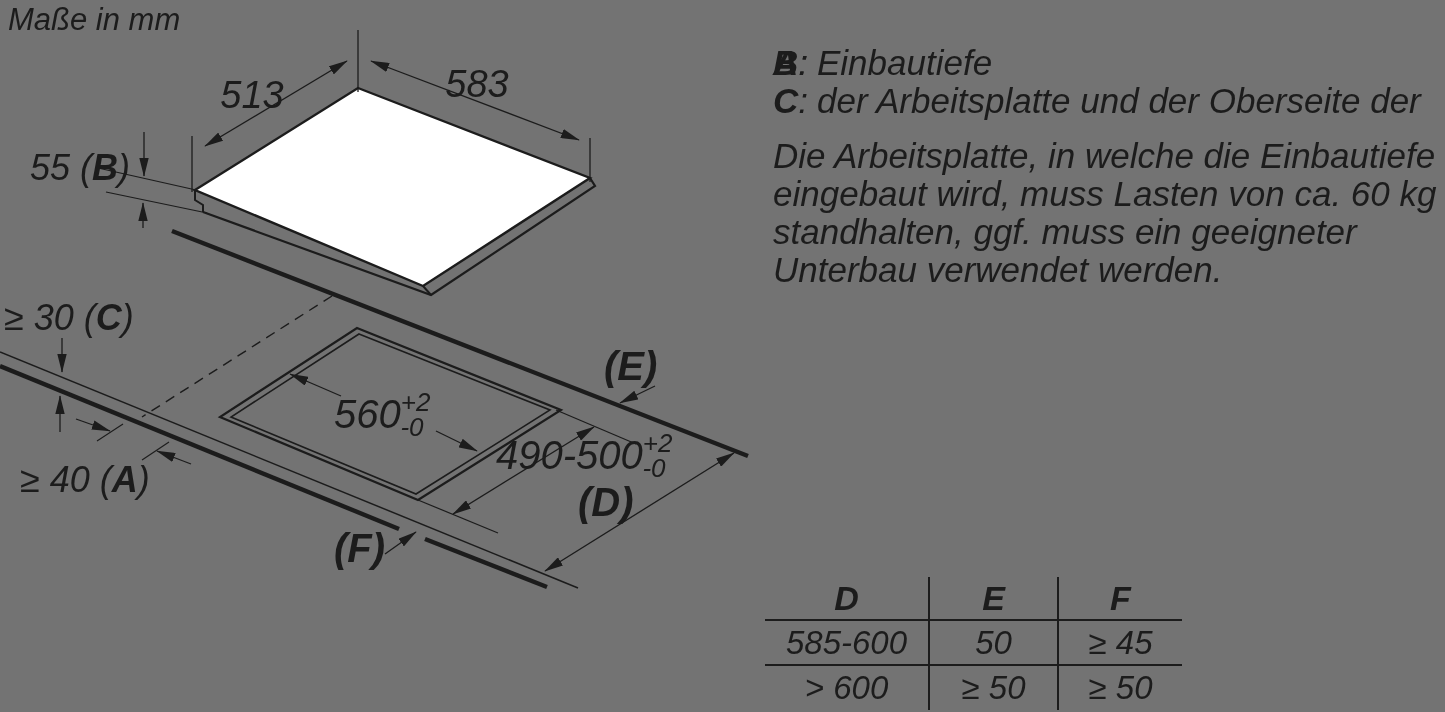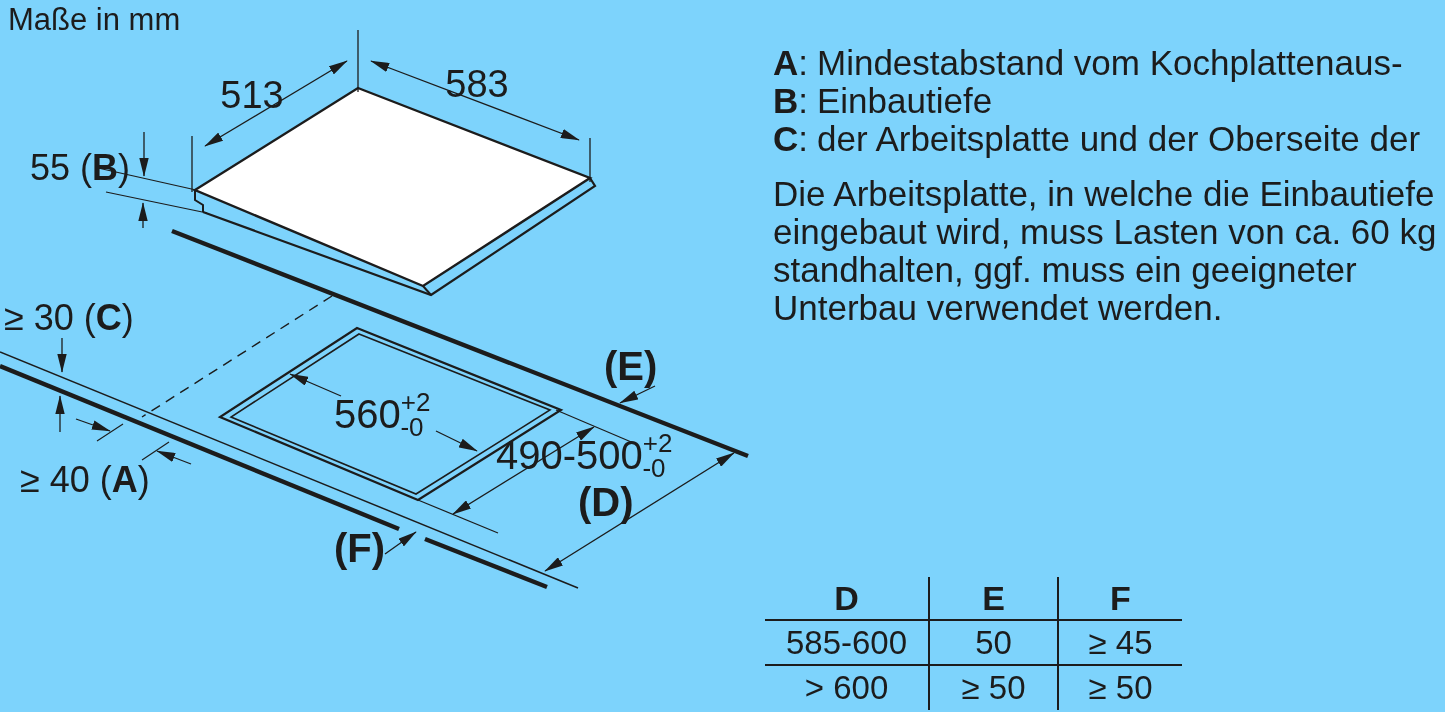--- a/index.html
+++ b/index.html
@@ -1,17 +1,17 @@
 <!DOCTYPE html>
 <html><head>
 <meta charset="utf-8">
 <style>
   html,body{margin:0;padding:0;background:#ffffff;}
-  .page{position:relative;width:1445px;height:712px;background:#7dd3fc;overflow:hidden;
-        font-family:"Liberation Sans",sans-serif;color:#1c1c1c;}
+  .page{position:relative;width:1445px;height:712px;background:#737373;overflow:hidden;
+        font-family:"Liberation Sans",sans-serif;color:#1c1c1c;font-style:italic;}
   .title{position:absolute;left:8px;top:2px;font-size:31px;white-space:nowrap;}
   svg.diagram{position:absolute;left:0;top:0;font-family:"Liberation Sans",sans-serif;}
   svg.diagram text{fill:#1c1c1c;}
   .bold{font-weight:bold;}
   .notes{position:absolute;left:773px;top:44px;width:665px;font-size:35px;line-height:38px;}
   .def{position:relative;padding-left:44px;}
   .pfx{position:absolute;left:0;top:0;}
   .pl{font-weight:bold;}
   .nline{white-space:nowrap;}
   .para{margin-top:17px;}
@@ -107,21 +107,20 @@
 
     <text x="4" y="330" font-size="36" stroke="none"><tspan>≥ 30 (</tspan><tspan class="bold">C</tspan><tspan>)</tspan></text>
 
     <text x="20" y="492" font-size="36" stroke="none"><tspan>≥ 40 (</tspan><tspan class="bold">A</tspan><tspan>)</tspan></text>
   </svg>
 
   <div class="notes">
 
     <div class="def">
       <span class="pfx"><span class="pl">A</span><span>:</span></span>
-      <div class="nline">Mindestabstand vom Kochplattenaus-</div>
     </div>
 
     <div class="def">
       <span class="pfx"><span class="pl">B</span><span>:</span></span>
       <div class="nline">Einbautiefe</div>
     </div>
 
     <div class="def">
       <span class="pfx"><span class="pl">C</span><span>:</span></span>
       <div class="nline">der Arbeitsplatte und der Oberseite der</div>

